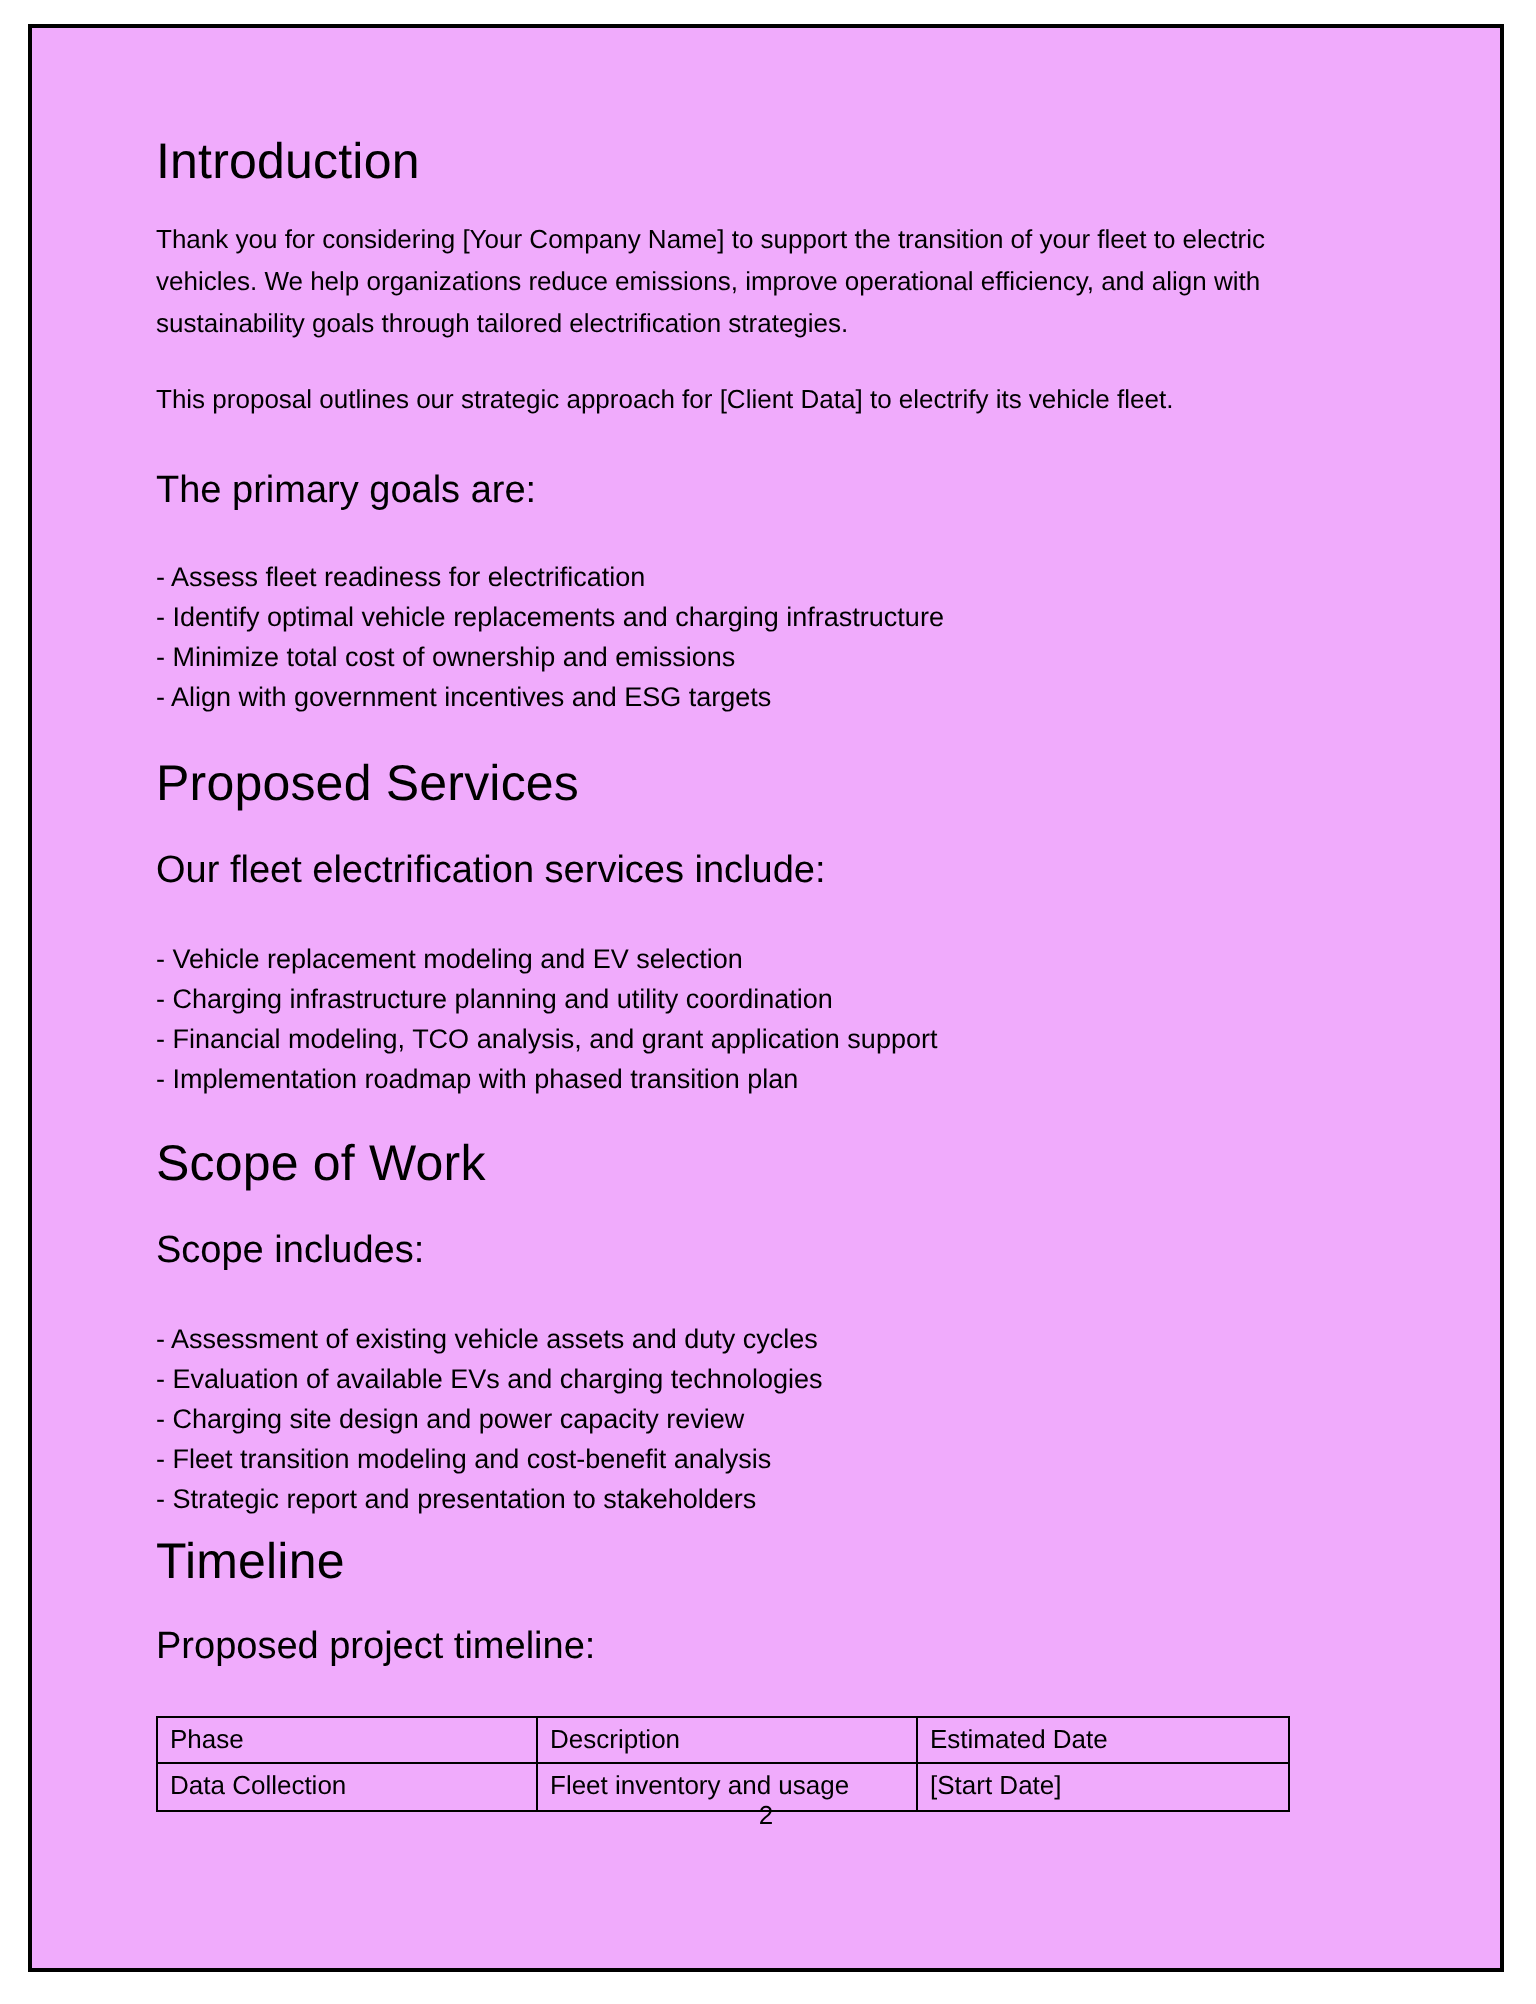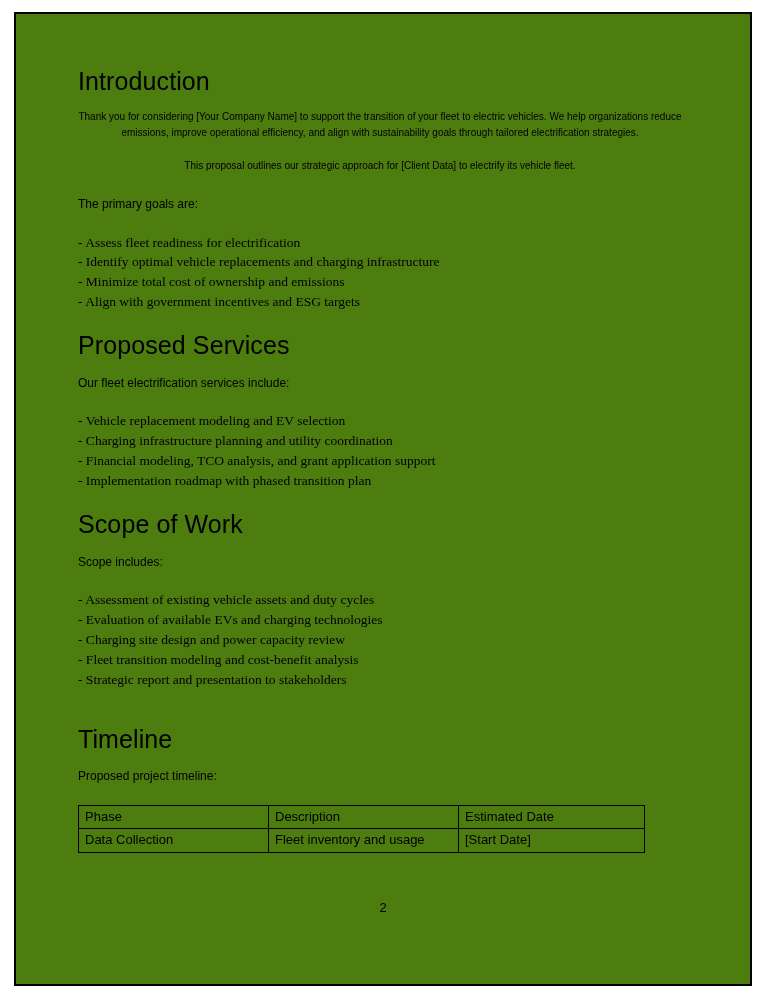--- a/index.html
+++ b/index.html
@@ -14,73 +14,72 @@
     color: #000000;
     overflow: hidden;
   }
   .page-frame {
     position: absolute;
     left: 14px;
     top: 12px;
     width: 738px;
     height: 974px;
     border: 2px solid #000000;
-    background: #4d7c0f;
+    background: #f0abfc;
     box-sizing: border-box;
   }
   .page-body {
     position: absolute;
     left: 62px;
     top: 54px;
     width: 604px;
   }
   h1.section-title {
     font-size: 25px;
     font-weight: normal;
     letter-spacing: 0.1px;
     margin: 0 0 12px 0;
     line-height: 1.1;
     color: #000;
   }
   .section {
     margin-bottom: 24px;
   }
   p.para {
-    font-size: 10px;
+    font-size: 13px;
     line-height: 1.62;
     margin: 0 0 0 0;
     color: #000;
-    text-align: center;
+    text-align: left;
   }
   p.para + p.para {
     margin-top: 17px;
   }
   .lead {
-    font-size: 12px;
+    font-size: 19px;
     line-height: 1.62;
     margin: 0 0 18px 0;
   }
   ul.bullets {
     list-style: none;
     margin: 0;
     padding: 0;
-    font-family: Liberation Serif, serif;
   }
   ul.bullets li {
     font-size: 13.5px;
     line-height: 1.48;
     color: #000;
     white-space: pre;
   }
   
   #intro-section { margin-bottom: 21px; }
   #intro-section h1.section-title { margin-bottom: 13px; }
   #objectives-section { margin-bottom: 20px; }
   #services-section { margin-bottom: 20px; }
-  #scope-section { margin-bottom: 36px; }
+  #scope-section { margin-bottom: 8px; }
   #timeline-section { margin-bottom: 0; }
 
   #objectives-section h1.section-title,
   #services-section h1.section-title,
   #scope-section h1.section-title,
   #timeline-section h1.section-title {
     margin-bottom: 14px;
   }
 
   table.timeline-table {

